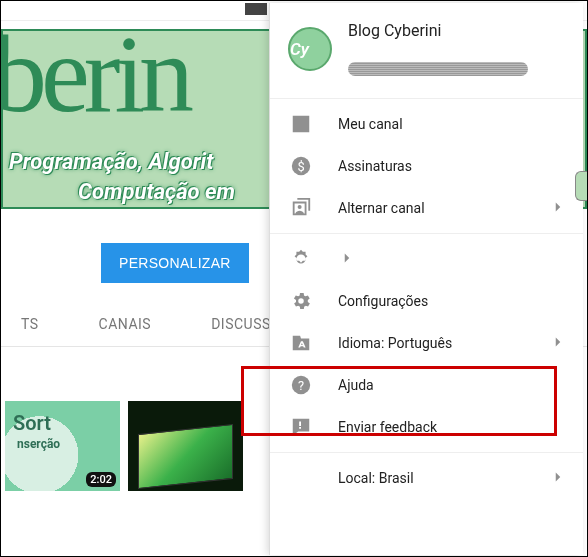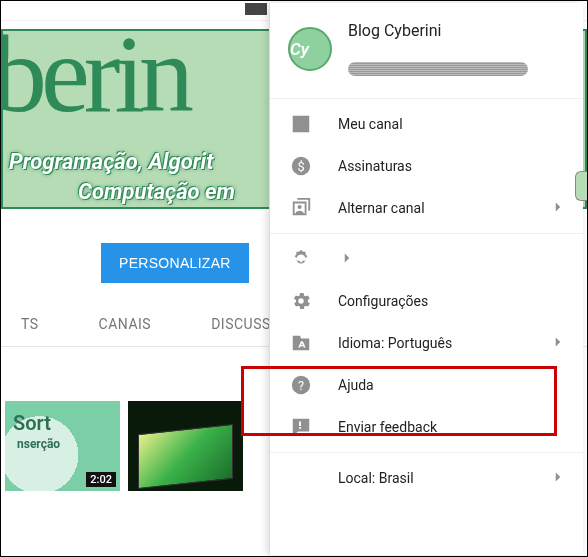--- a/index.html
+++ b/index.html
@@ -107,20 +107,21 @@
     overflow: hidden;
   }
   .thumb .dur {
     position: absolute;
     right: 4px; bottom: 4px;
     background: #111;
     color: #fff;
     font-size: 11px;
     padding: 1px 4px;
     font-weight: 500;
+    border-radius: 6px;
   }
   .thumb1 { background: radial-gradient(circle at 30% 60%, #d8efe3 0 40%, #7bcfa6 40% 100%); }
   .thumb1 .t1a { color:#2e6e55; font-size:20px; font-weight:600; position:absolute; top:10px; left:8px;}
   .thumb1 .t1b { color:#2e6e55; font-size:12px; position:absolute; top:36px; left:6px;margin-left:6px;}
   .thumb2 { background:#0a1a0a; }
   .thumb2 .t2a { font-size:12px; }
   .thumb2 .surf {
     position:absolute; left:10px; top:28px; width:95px; height:55px;
     background: linear-gradient(135deg,#e6f08a,#3bb14a,#1a6f2a);
     transform: skewY(-6deg);

